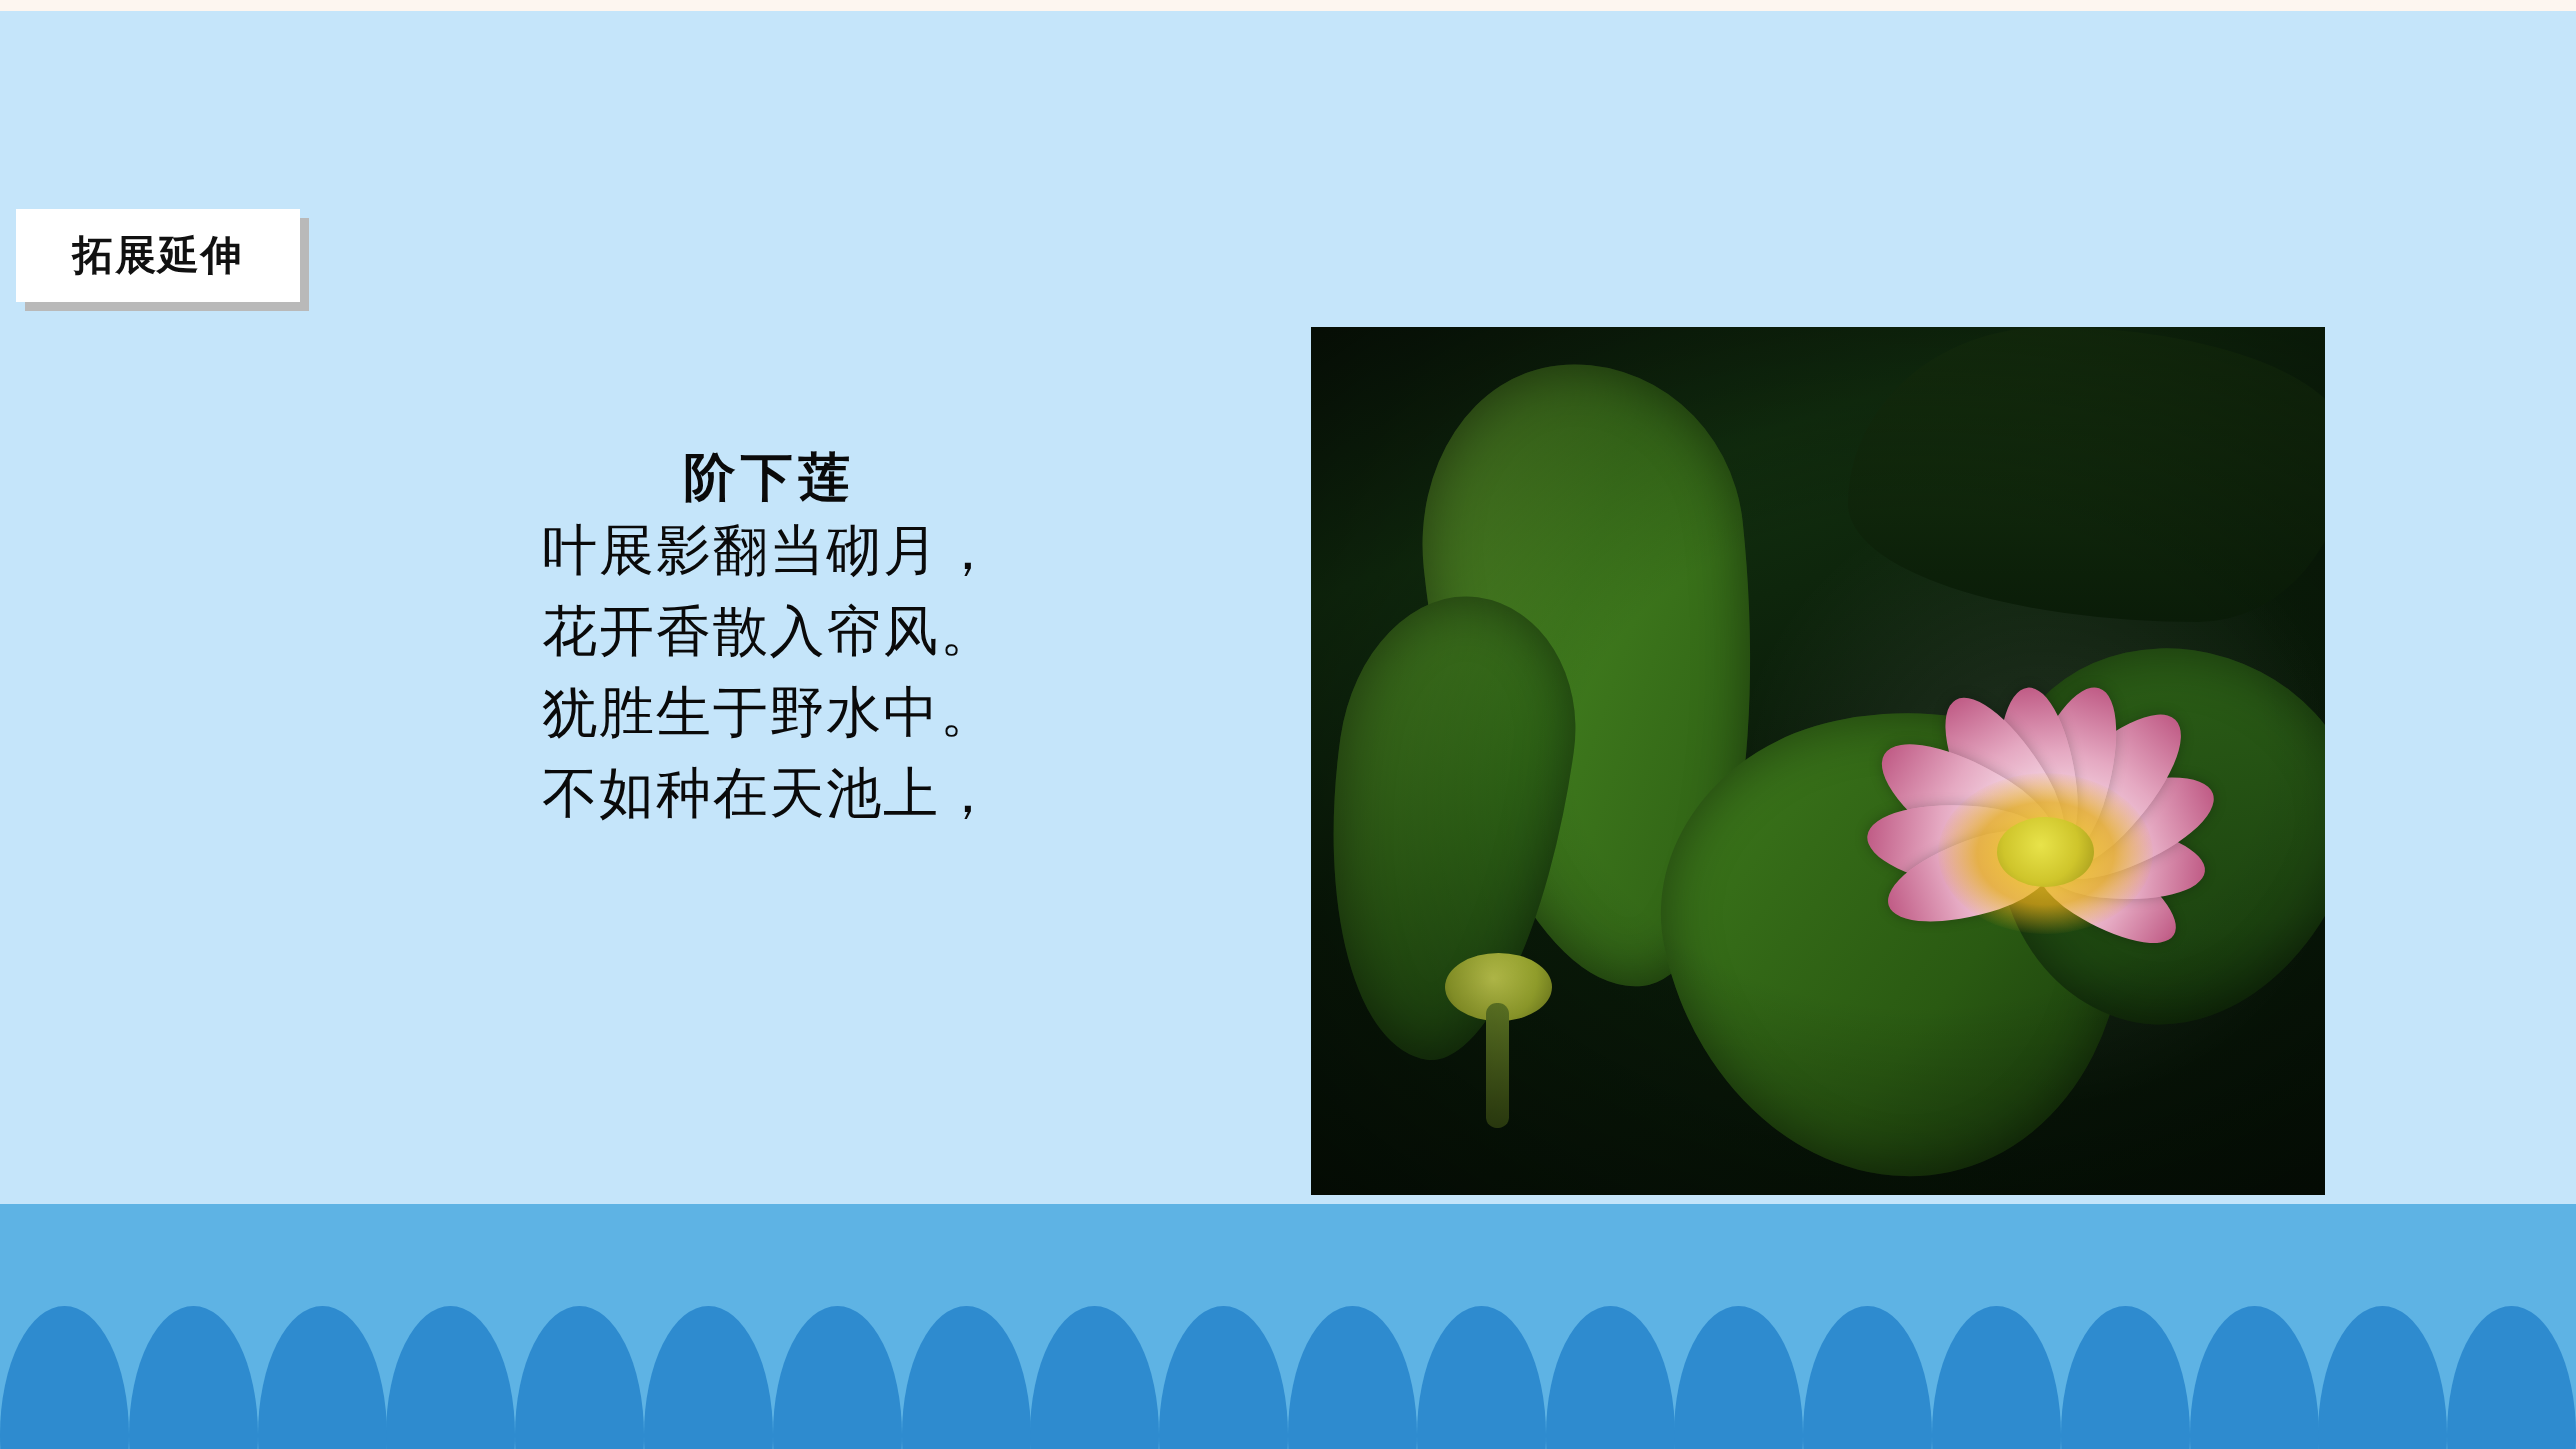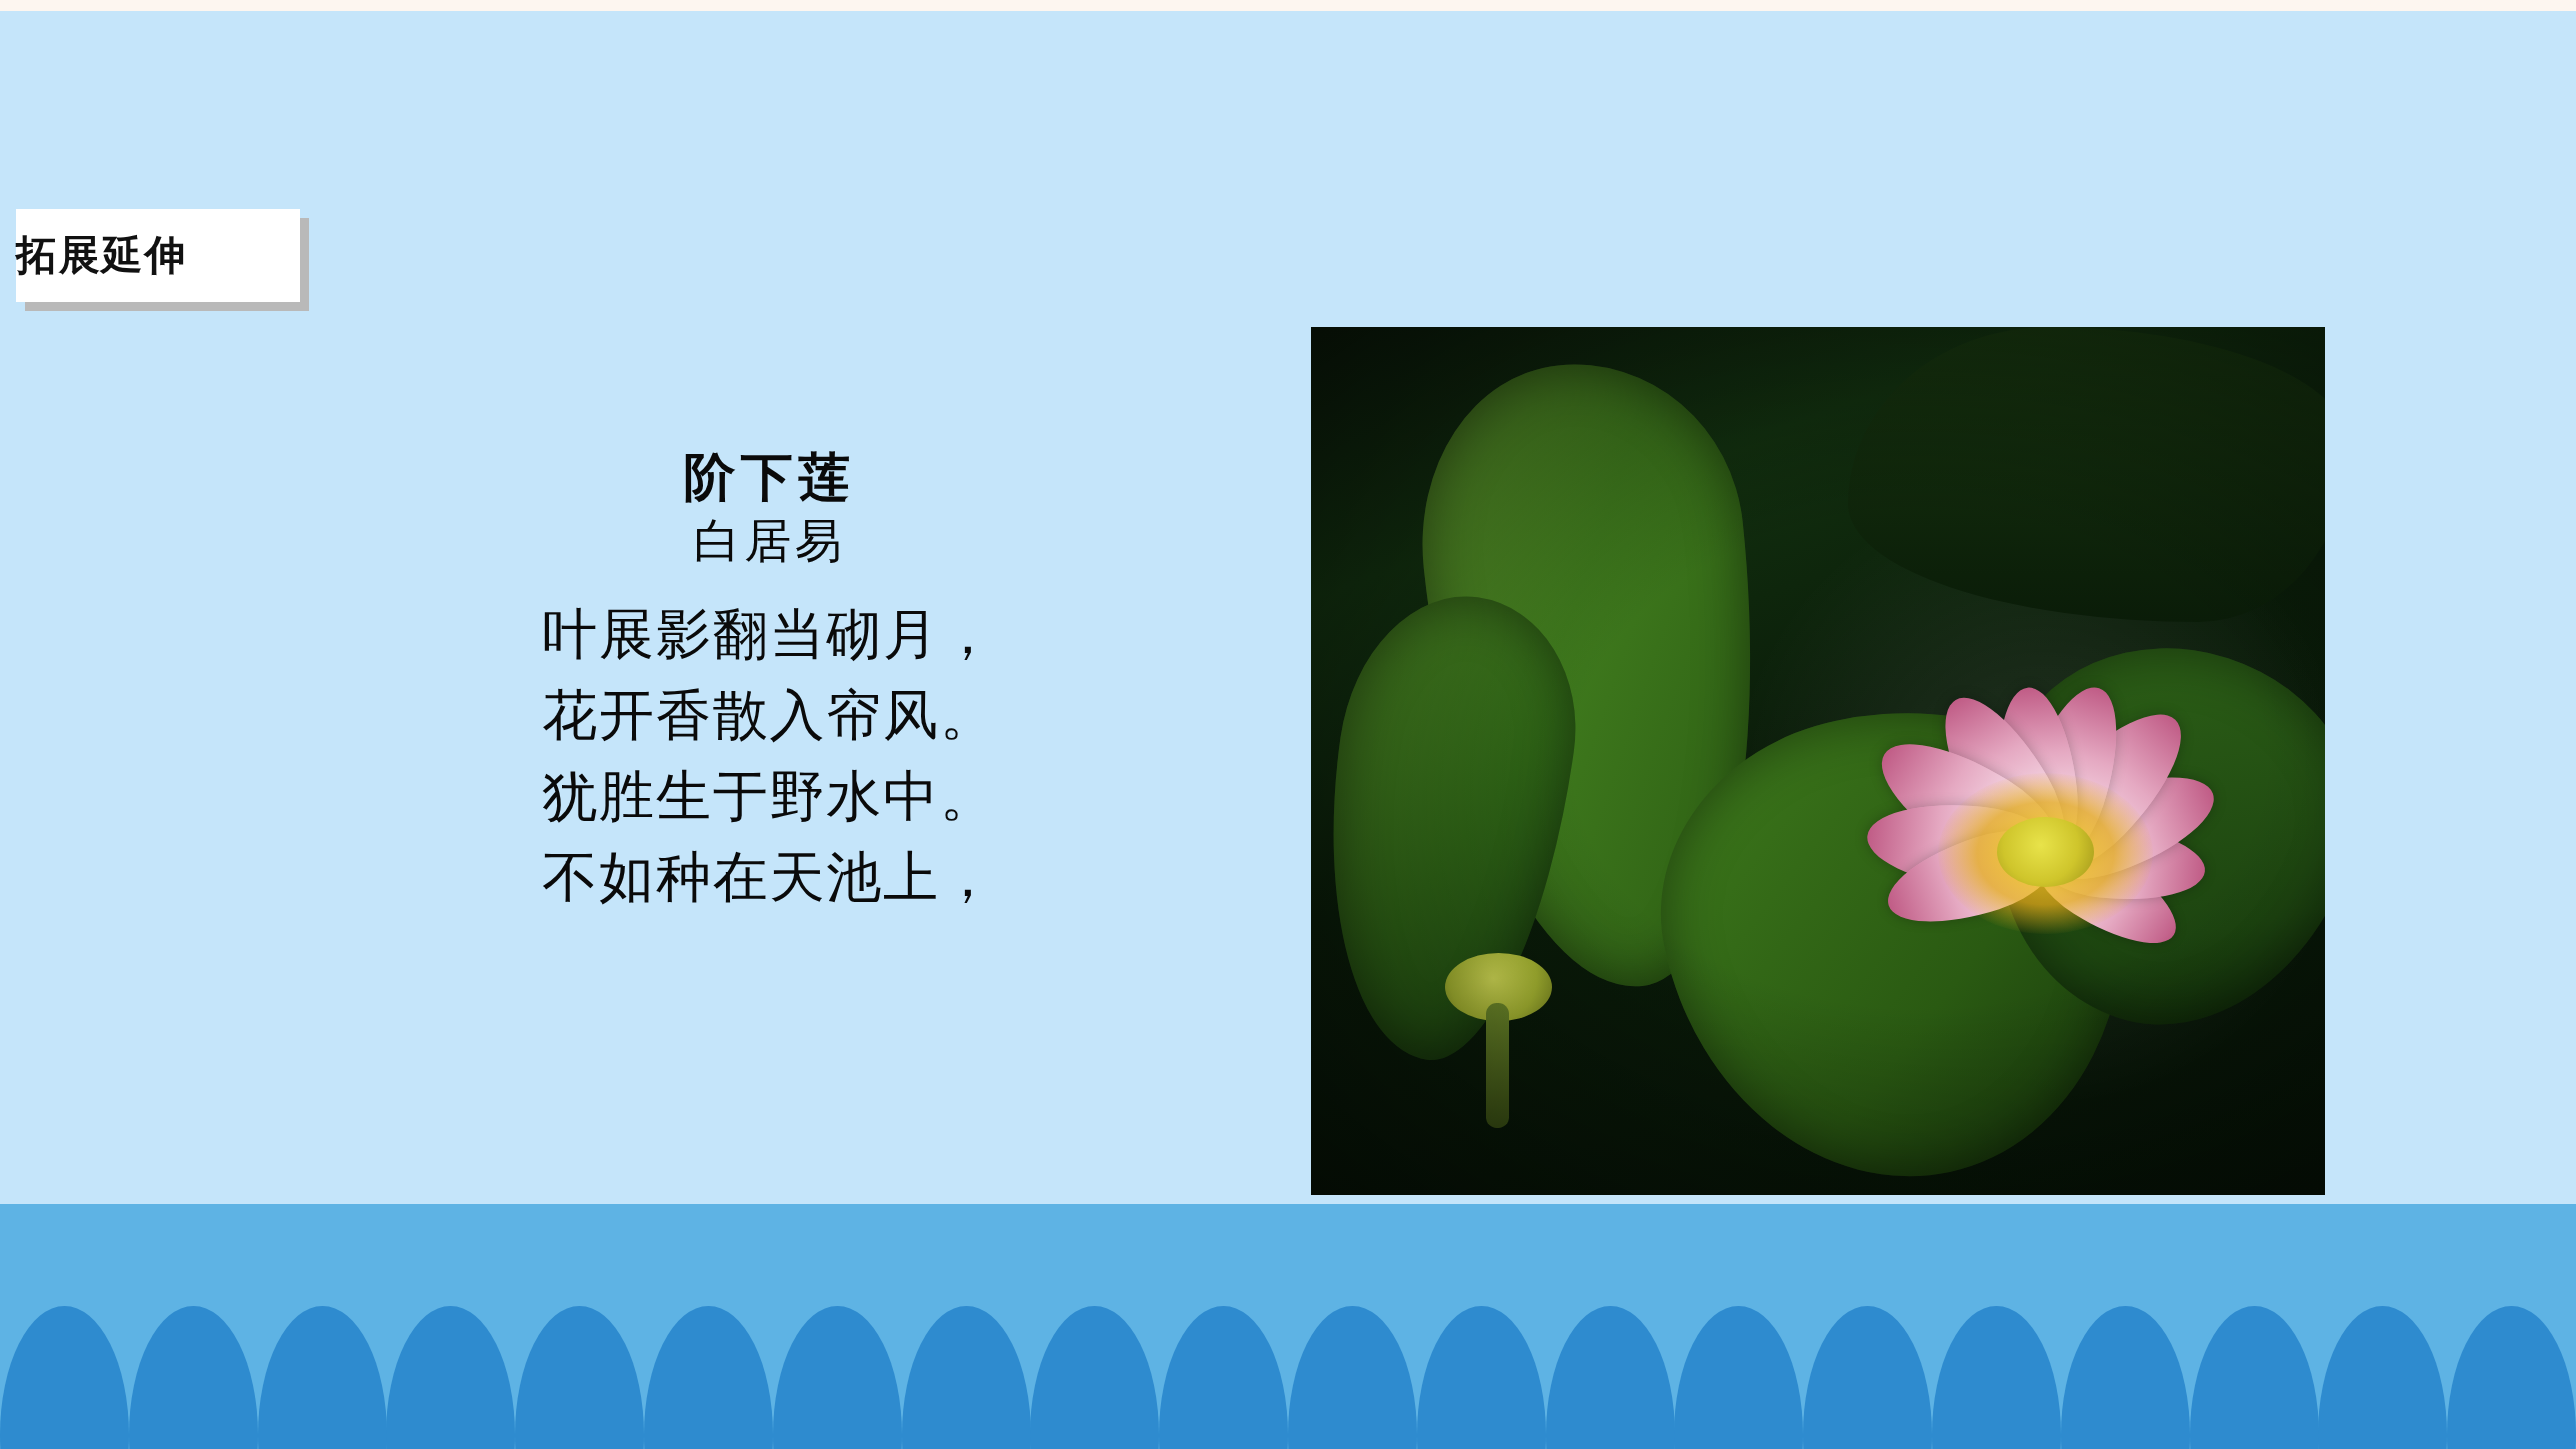--- a/index.html
+++ b/index.html
@@ -71,21 +71,21 @@
   }
   .tab {
     position: absolute;
     left: 16px;
     top: 209px;
     width: 284px;
     height: 93px;
     background: #ffffff;
     display: flex;
     align-items: center;
-    justify-content: flex-start;
+    justify-content: center;
   }
   .tab-text {
     font-size: 41px;
     font-weight: bold;
     color: #111111;
     letter-spacing: 1.8px;
     font-family: "Liberation Sans", sans-serif;
   }
   
   .poem {
@@ -269,21 +269,20 @@
       <div class="scallop" style="left: 2447px;"></div>
     </div>
 
   <div class="tab-shadow"></div>
   <div class="tab">
     <span class="tab-text">拓展延伸</span>
   </div>
 
   <div class="poem">
     <div class="poem-title">阶下莲</div>
-    <div class="poem-author">白居易</div>
     <div class="poem-line">叶展影翻当砌月，</div>
     <div class="poem-line">花开香散入帘风。</div>
     <div class="poem-line">犹胜生于野水中。</div>
     <div class="poem-line">不如种在天池上，</div>
   </div>
 
   <div class="photo-frame">
     <div class="photo">
       <div class="leaf-dark"></div>
       <div class="leaf l1"></div>

